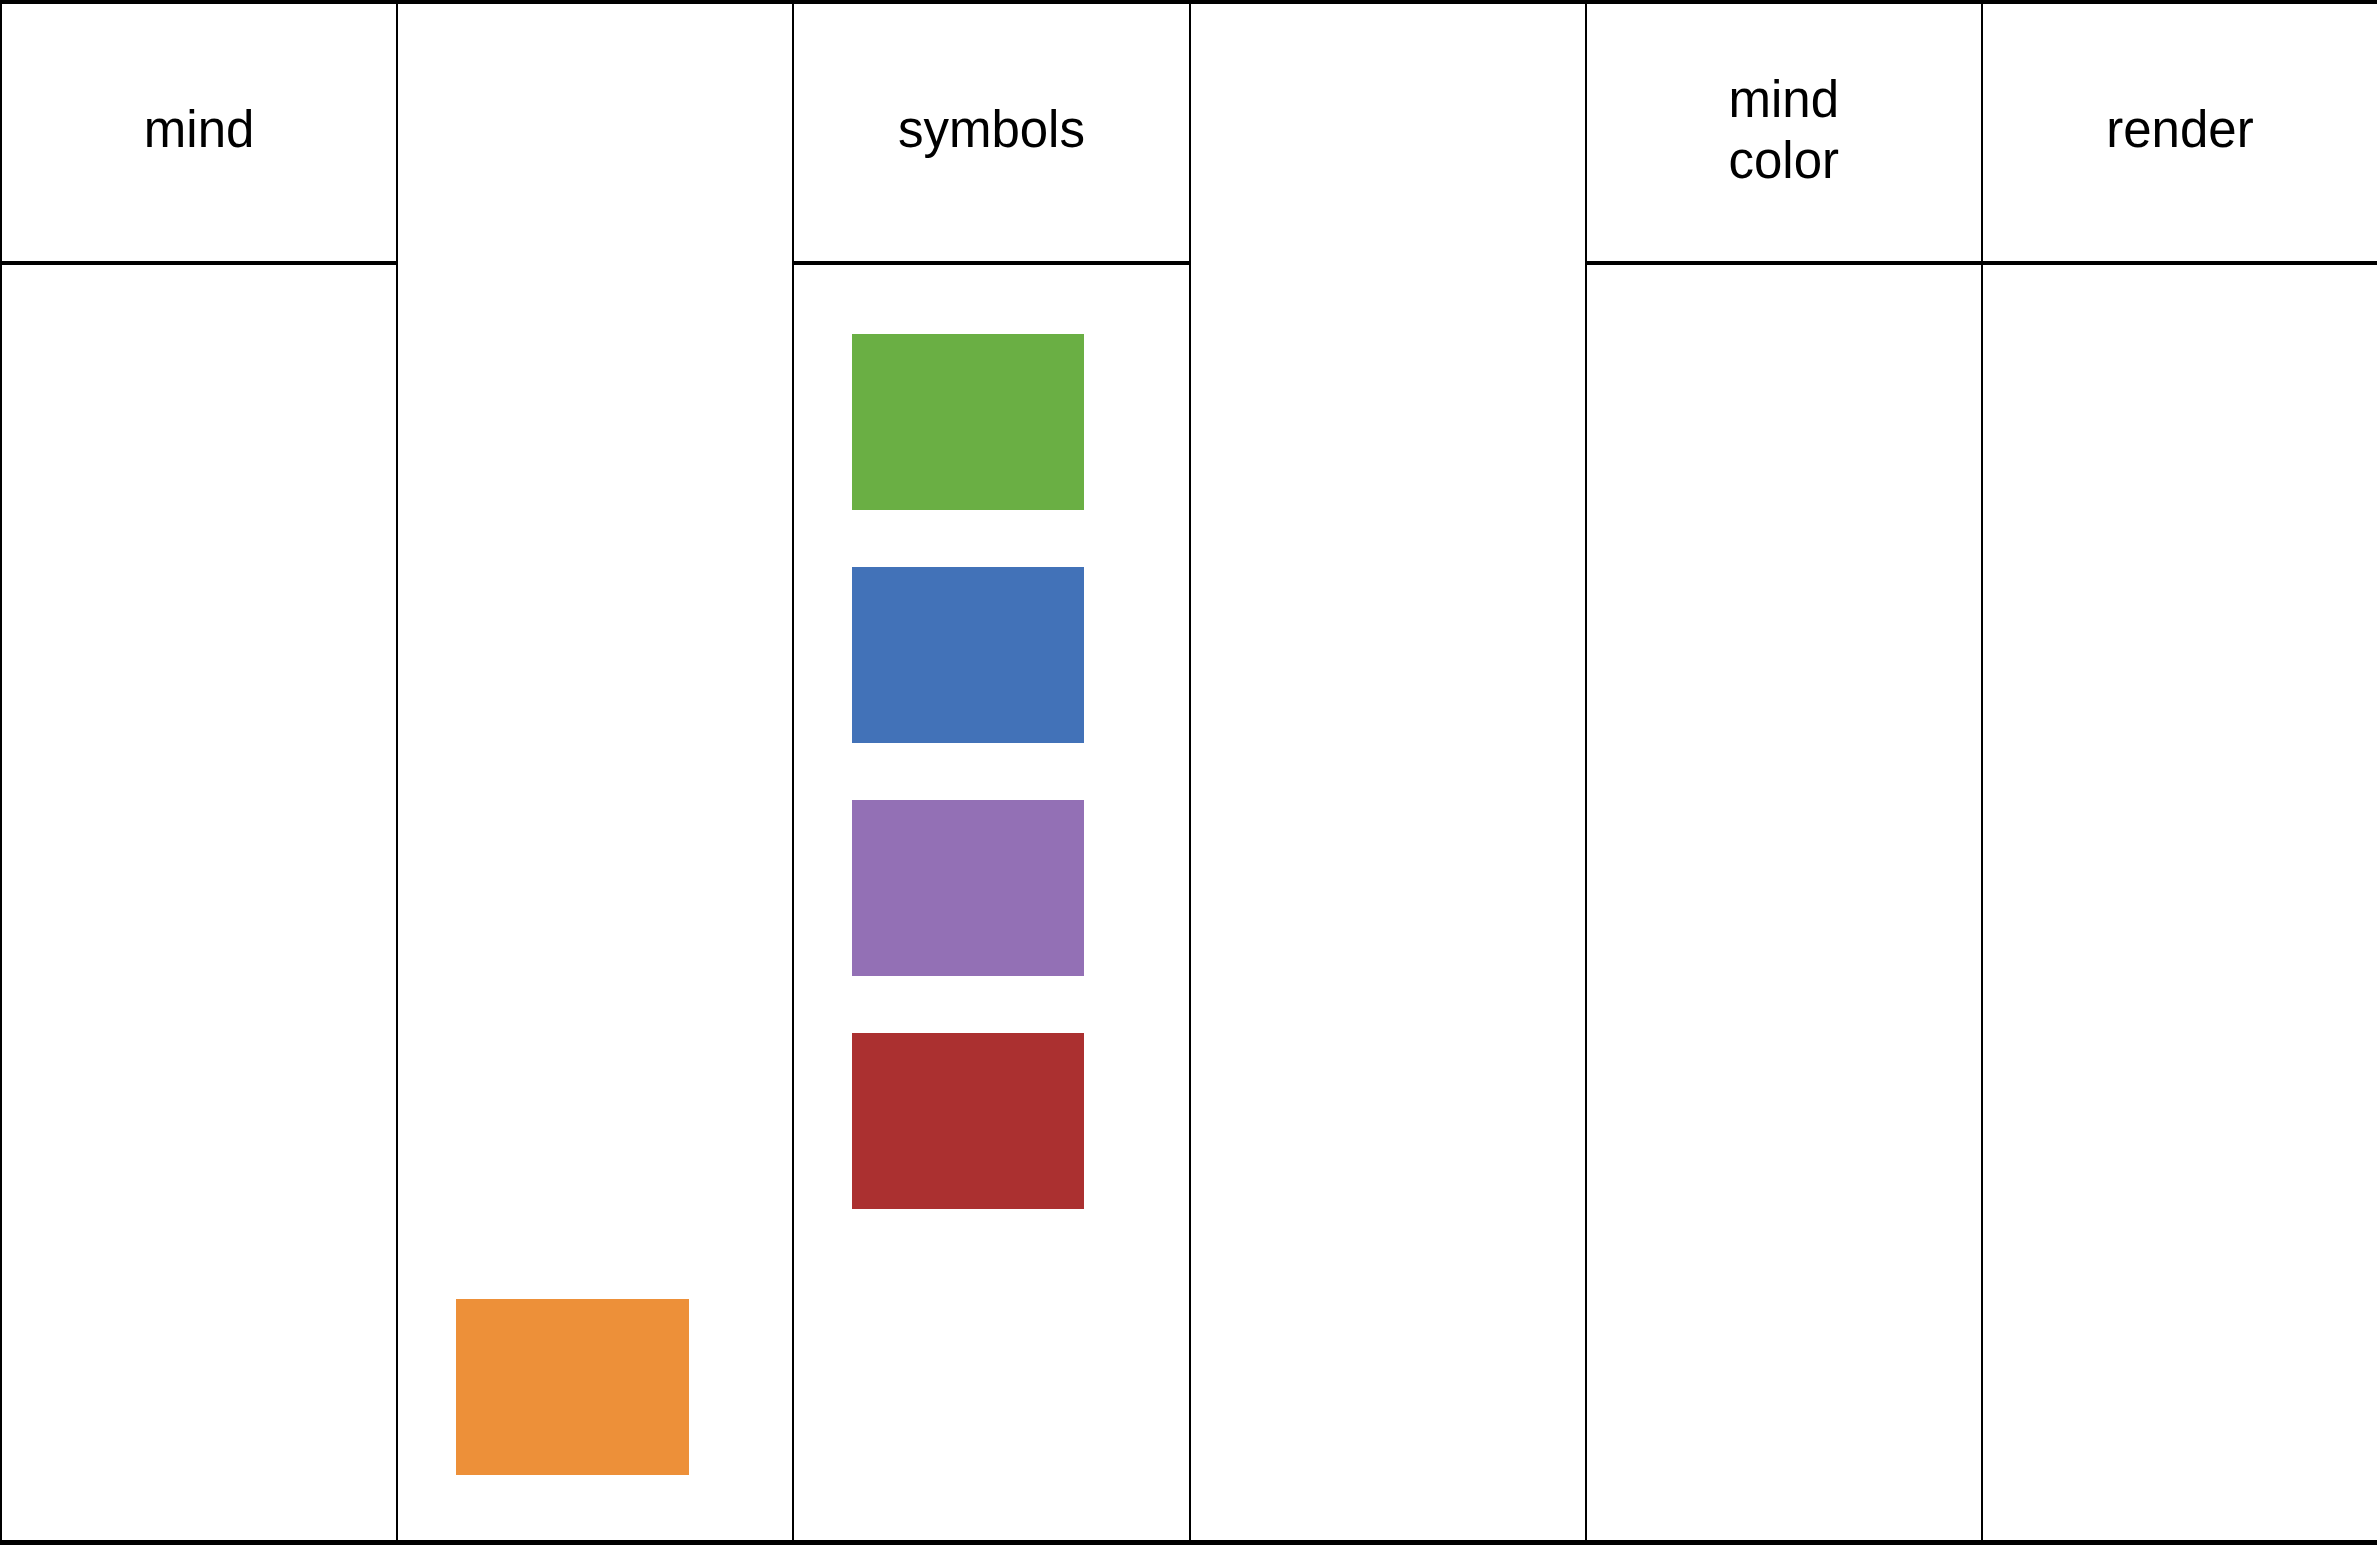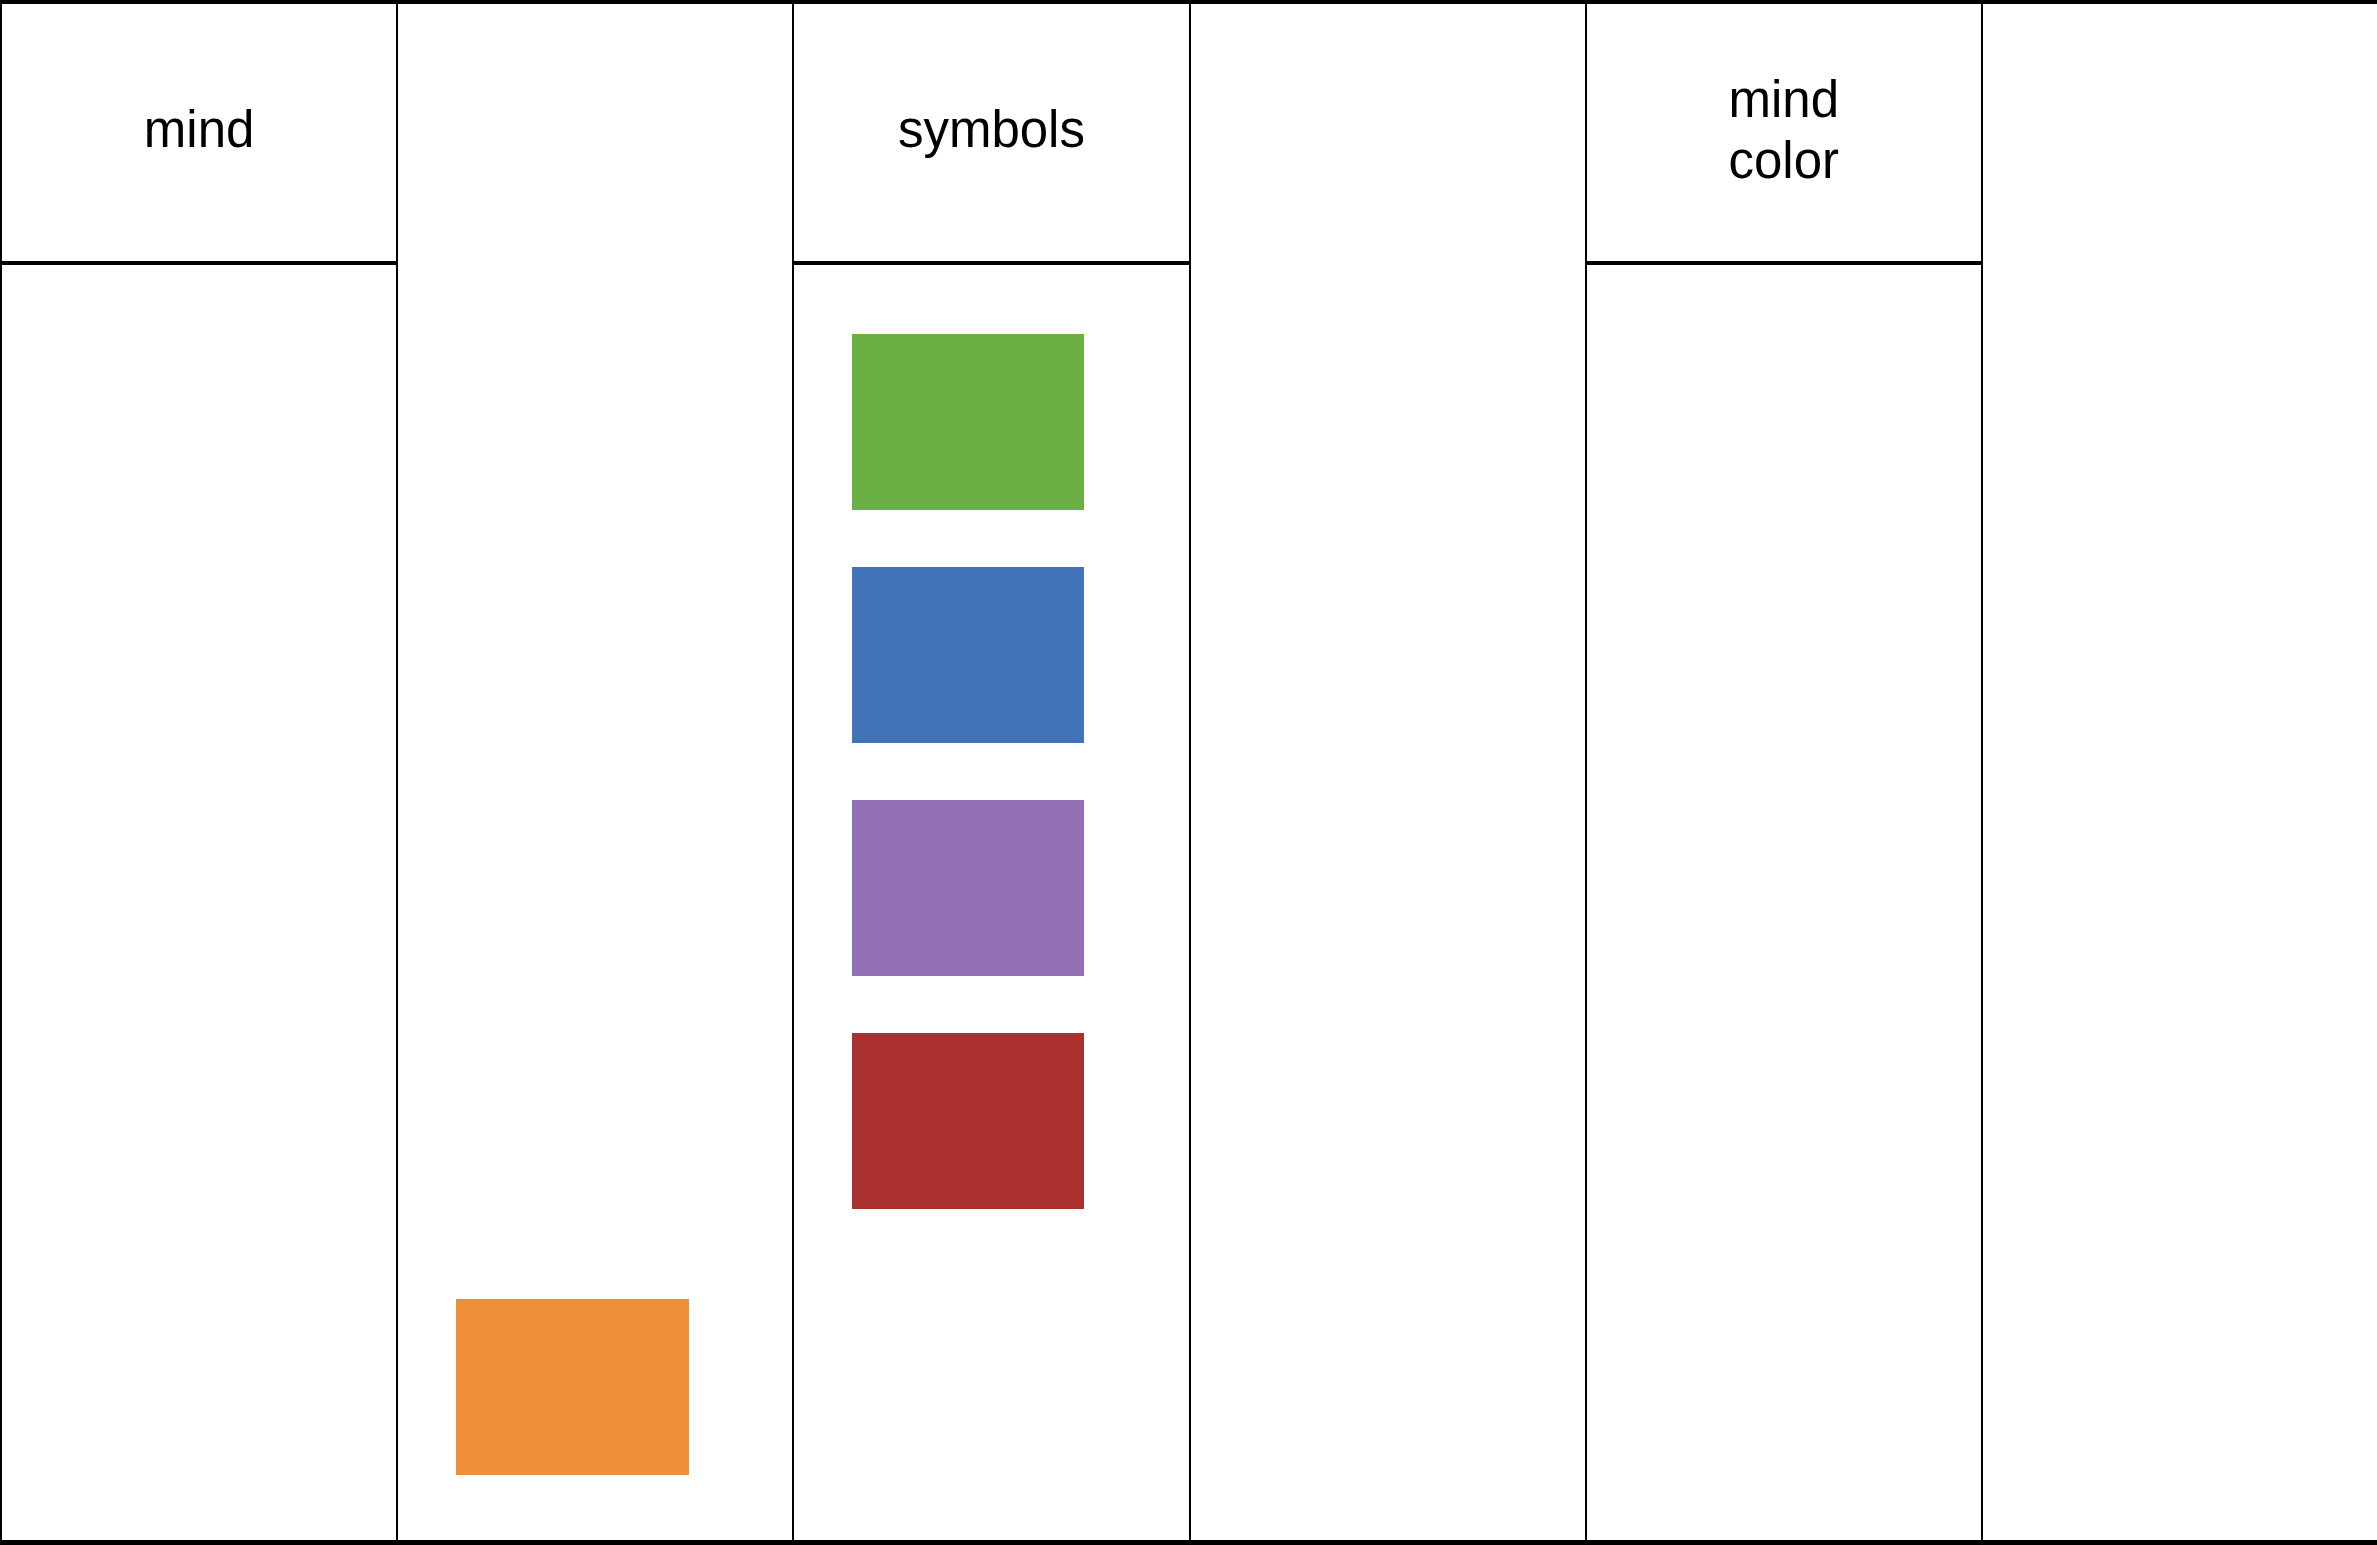--- a/index.html
+++ b/index.html
@@ -155,20 +155,23 @@
     <div class="column">
       <div class="col-header">
         <div class="col-header-line">mind</div>
         <div class="col-header-line">color</div>
       </div>
       <div class="col-body"></div>
     </div>
 
 
     <div class="column">
+      <div class="col-header">
+        <div class="col-header-line">render</div>
+      </div>
       <div class="col-body"></div>
     </div>
 
   </div>
 
   <div class="board-frame"></div>
 </div>
 
 
 </body></html>

